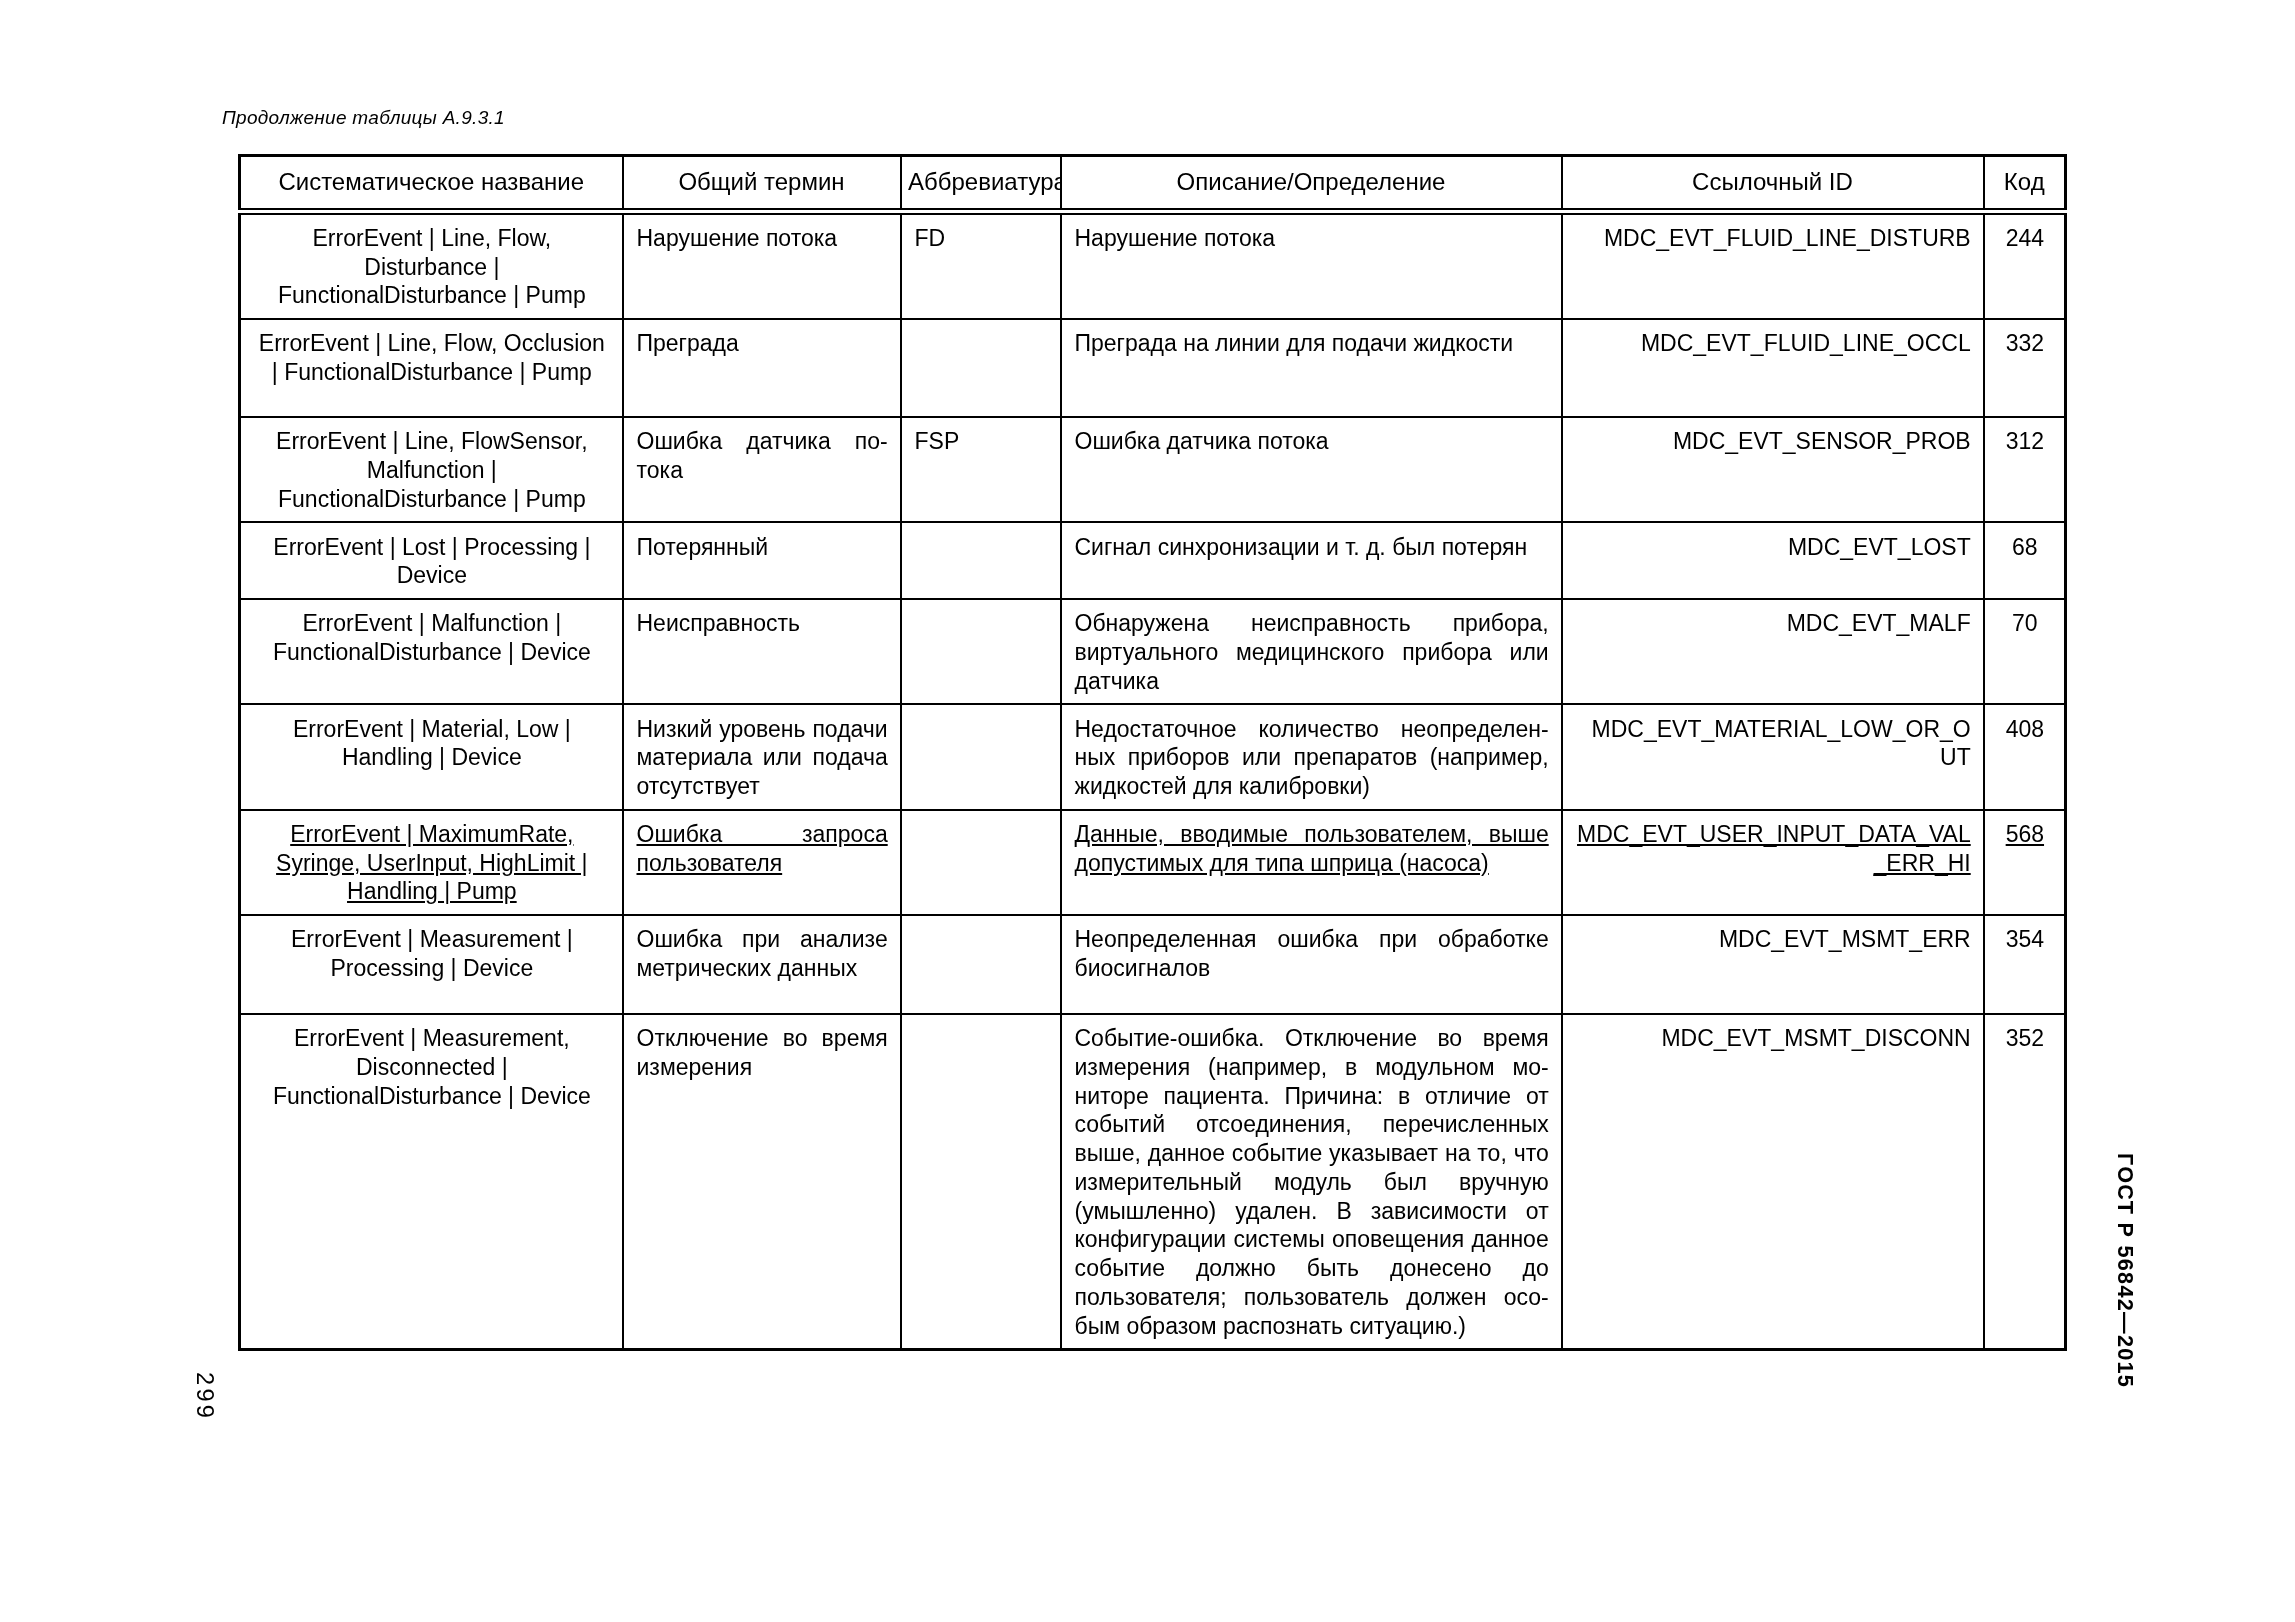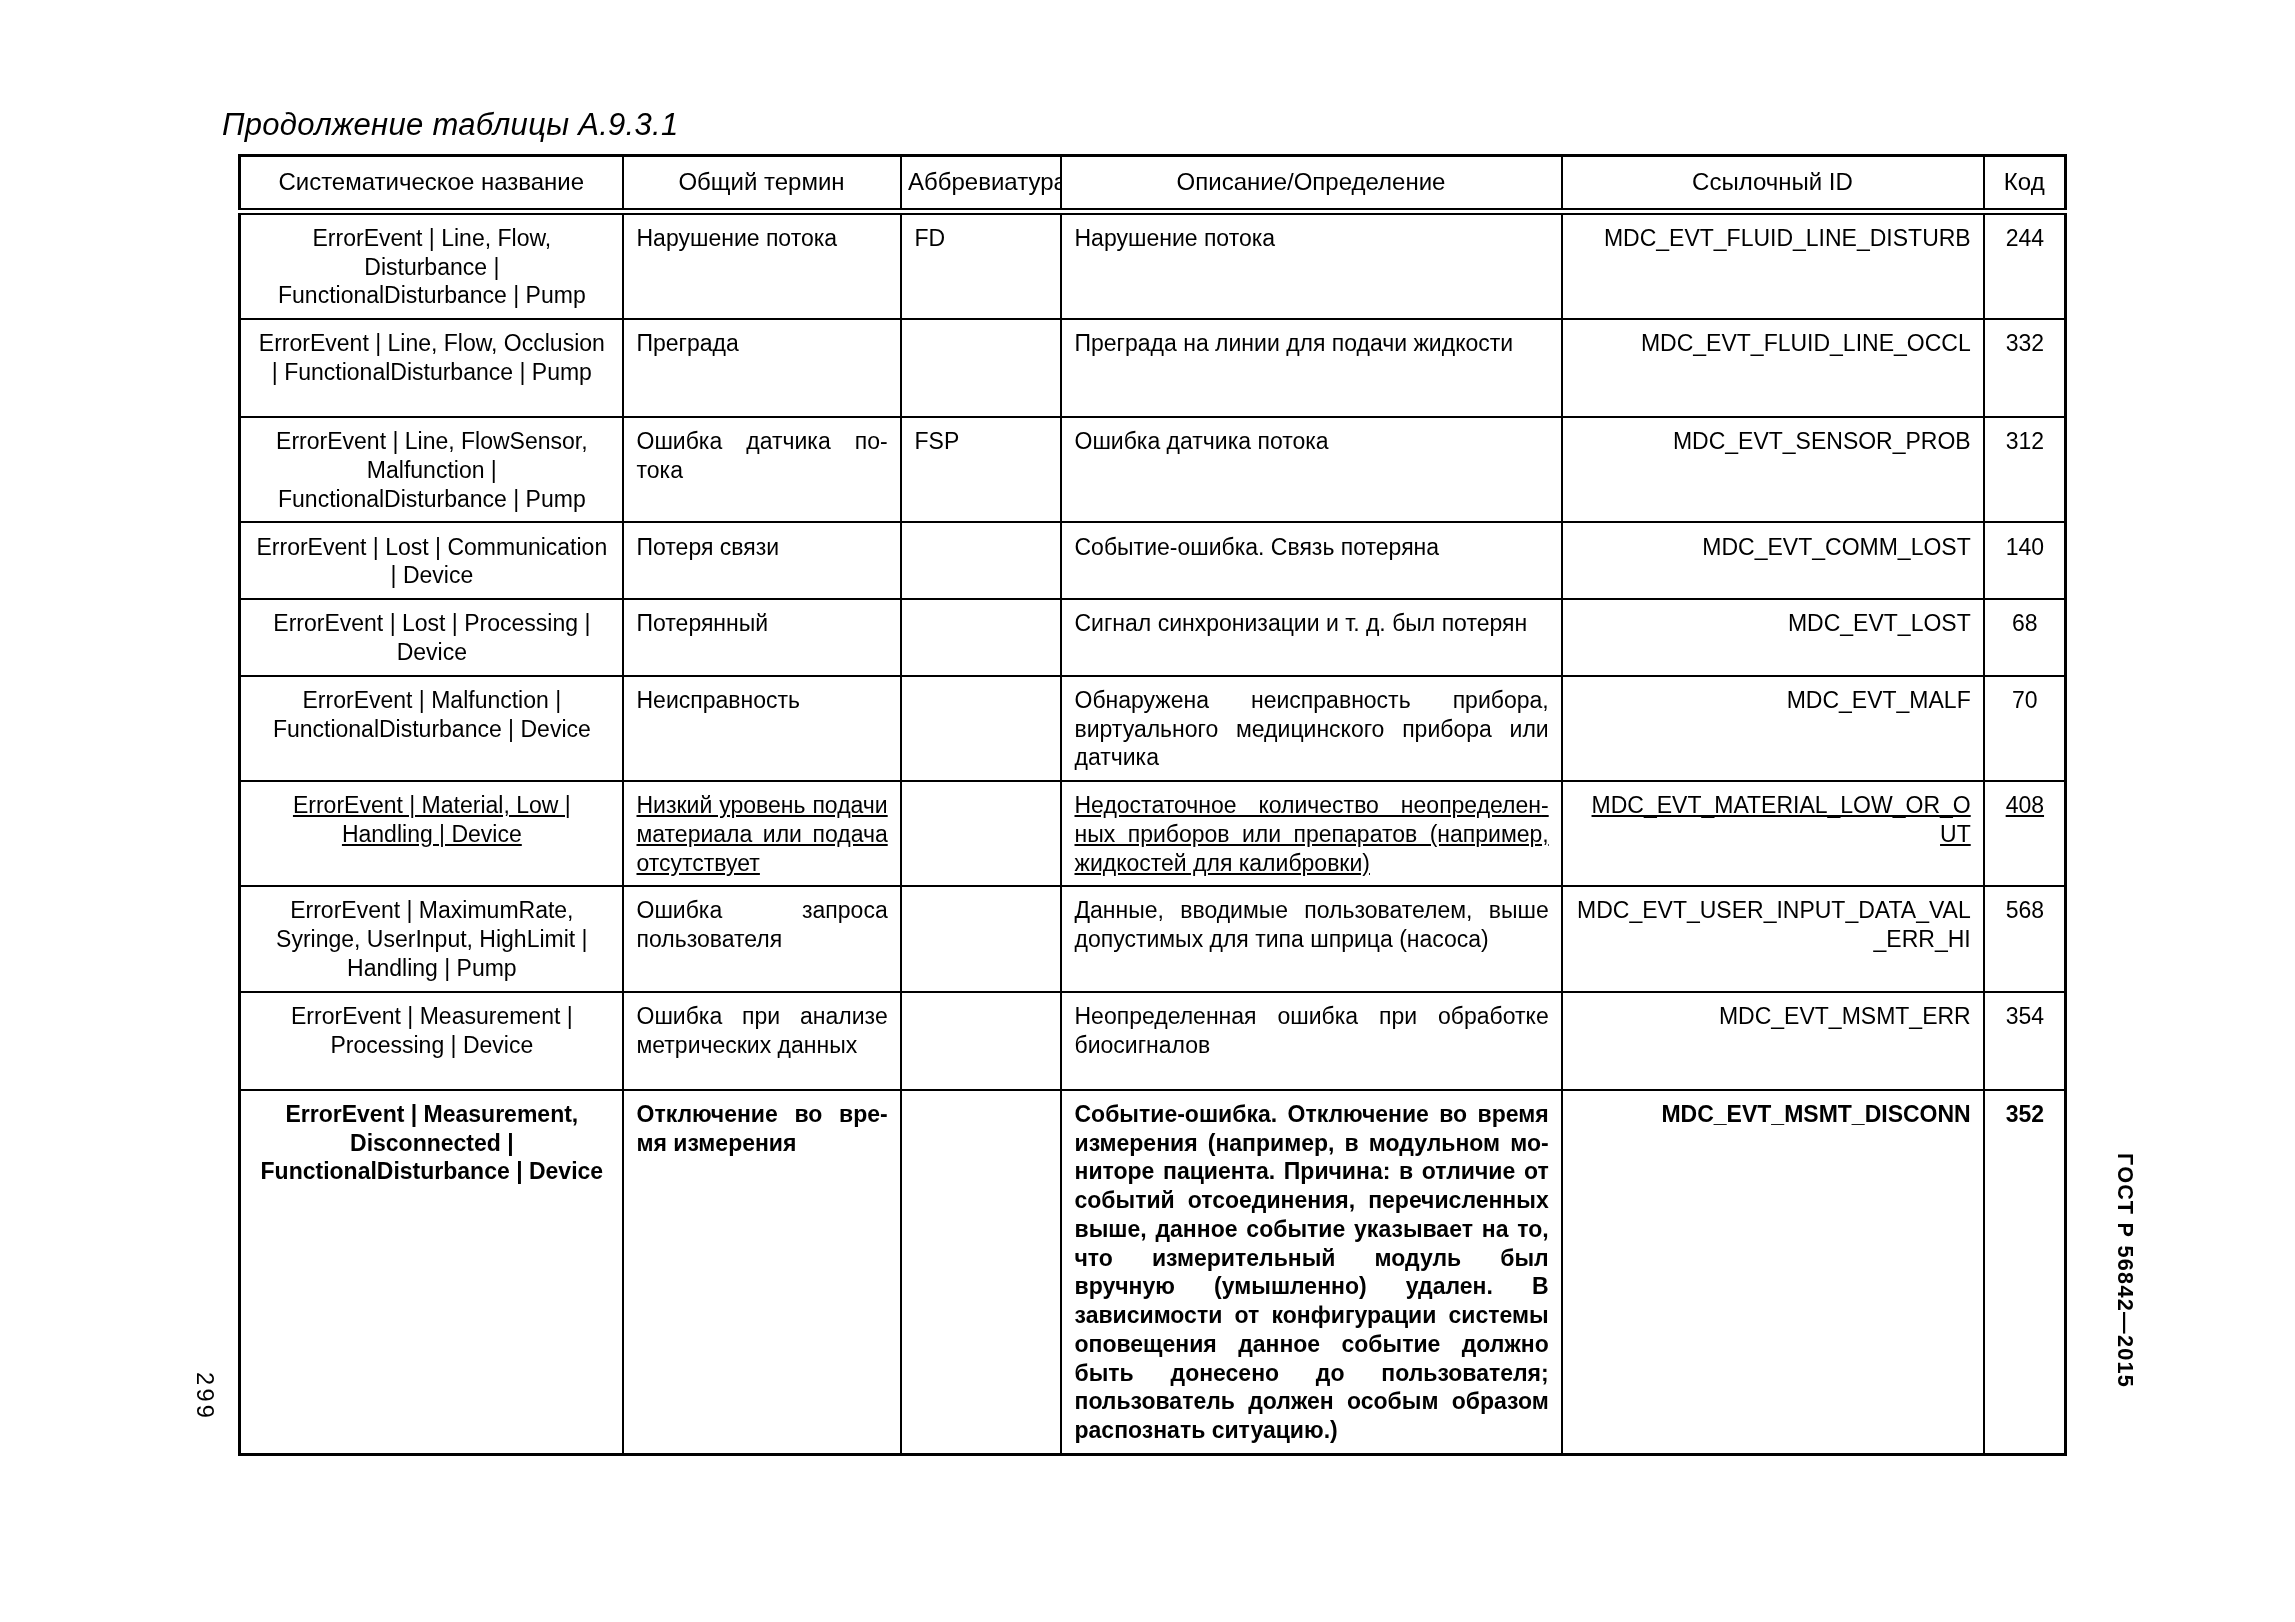--- a/index.html
+++ b/index.html
@@ -13,21 +13,21 @@
     position: relative;
     width: 2295px; height: 1623px;
     background: #ffffff;
     overflow: hidden;
   }
 
   
   .table-caption {
     position: absolute;
     left: 222px; top: 107px;
-    font-size: 31px;
+    font-size: 19px;
     font-style: italic;
     letter-spacing: 0.3px;
     white-space: nowrap;
   }
 
   
   table.gost {
     position: absolute;
     left: 238px; top: 154px;
     width: 1826px;
@@ -145,28 +145,20 @@
     <tr>
       <td class="c-name">ErrorEvent | Line, FlowSensor, Malfunction | FunctionalDisturbance | Pump</td>
       <td class="c-term">Ошибка датчика по­тока</td>
       <td class="c-abbr">FSP</td>
       <td class="c-desc">Ошибка датчика потока</td>
       <td class="c-id">MDC_EVT_SENSOR_PROB</td>
       <td class="c-code">312</td>
     </tr>
 
 
-    <tr>
-      <td class="c-name">ErrorEvent | Lost | Communication | Device</td>
-      <td class="c-term">Потеря связи</td>
-      <td class="c-abbr"></td>
-      <td class="c-desc">Событие-ошибка. Связь потеряна</td>
-      <td class="c-id">MDC_EVT_COMM_LOST</td>
-      <td class="c-code">140</td>
-    </tr>
 
     <tr>
       <td class="c-name">ErrorEvent | Lost | Processing | Device</td>
       <td class="c-term">Потерянный</td>
       <td class="c-abbr"></td>
       <td class="c-desc">Сигнал синхронизации и т. д. был поте­рян</td>
       <td class="c-id">MDC_EVT_LOST</td>
       <td class="c-code">68</td>
     </tr>
 

